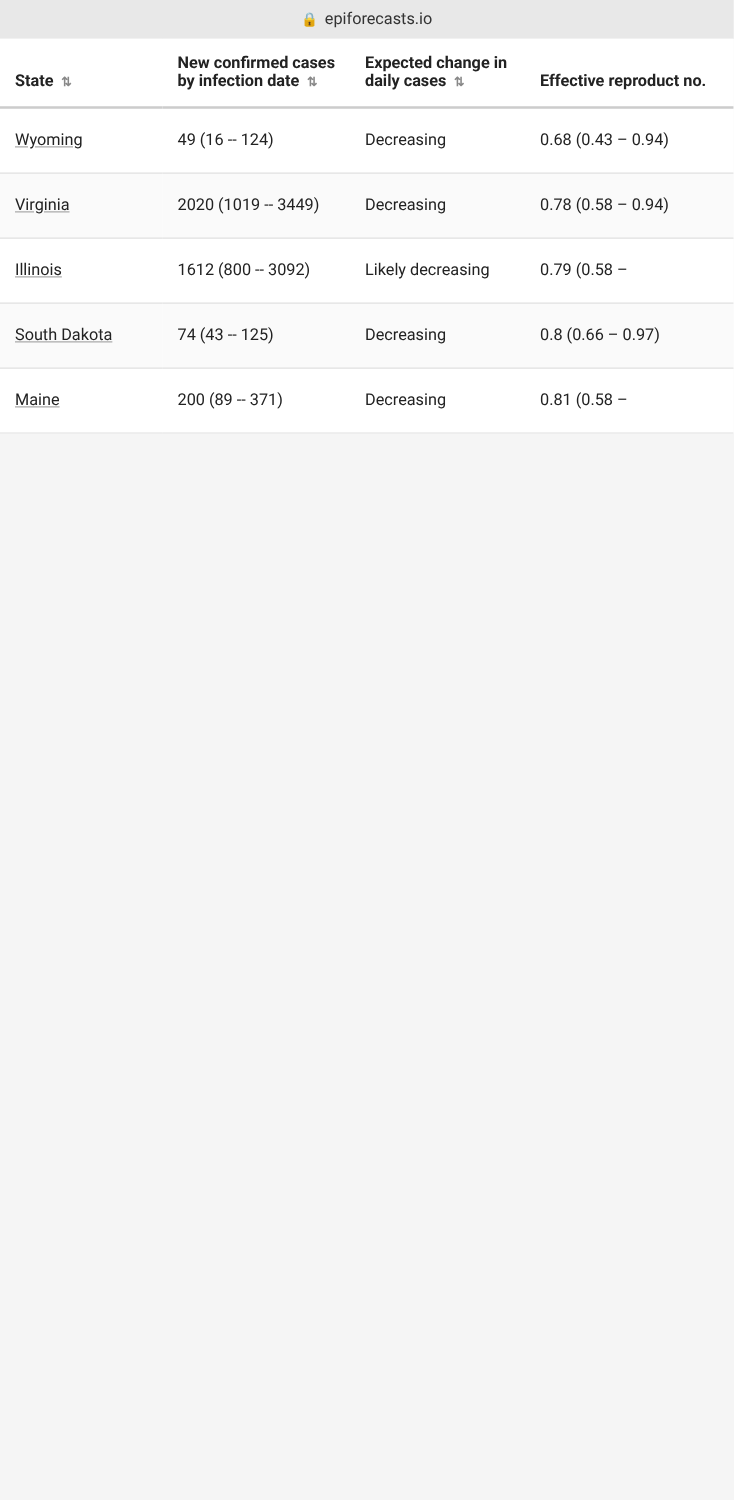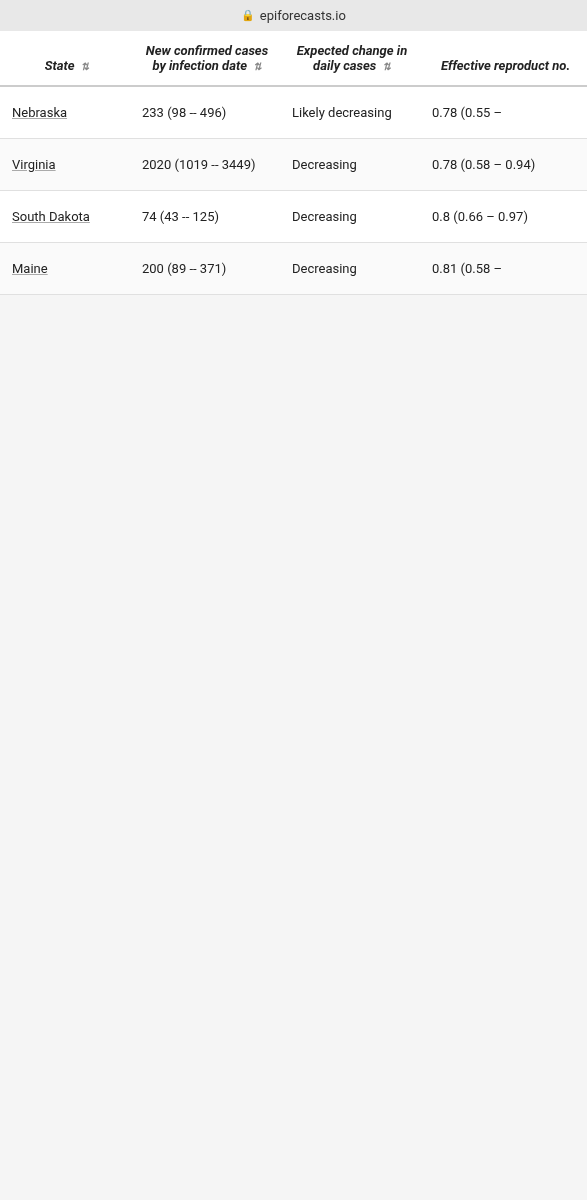--- a/index.html
+++ b/index.html
@@ -46,23 +46,22 @@
     thead tr {
       border-bottom: 2px solid #ccc;
     }
 
     th {
       padding: 12px 8px 12px 12px;
       font-size: 13px;
       font-weight: 700;
       color: #222;
       vertical-align: bottom;
-      text-align: center;
+      text-align: left;
       background: #fff;
-      font-style: italic;
     }
 
     th .sort-icon {
       display: inline-block;
       margin-left: 3px;
       font-size: 10px;
       color: #888;
       vertical-align: middle;
     }
 
@@ -118,31 +117,37 @@
         <th class="col-change">
           <span>Expected change in daily cases</span>
           <span class="sort-icon">⇅</span>
         </th>
         <th class="col-rt">
           <span>Effective reproduct no.</span>
         </th>
       </tr>
     </thead>
     <tbody id="table-body">
-        <tr>
-          <td class="col-state"><a class="state-link">Nebraska</a></td>
-          <td class="col-cases">233 (98 -- 496)</td>
-          <td class="col-change">Likely decreasing</td>
-          <td class="col-rt">0.78 (0.55 –</td>
+    <tr>
+          <td class="col-state"><a class="state-link">Wyoming</a></td>
+          <td class="col-cases">49 (16 -- 124)</td>
+          <td class="col-change">Decreasing</td>
+          <td class="col-rt">0.68 (0.43 – 0.94)</td>
         </tr>
         <tr>
           <td class="col-state"><a class="state-link">Virginia</a></td>
           <td class="col-cases">2020 (1019 -- 3449)</td>
           <td class="col-change">Decreasing</td>
           <td class="col-rt">0.78 (0.58 – 0.94)</td>
+        </tr>
+        <tr>
+          <td class="col-state"><a class="state-link">Illinois</a></td>
+          <td class="col-cases">1612 (800 -- 3092)</td>
+          <td class="col-change">Likely decreasing</td>
+          <td class="col-rt">0.79 (0.58 –</td>
         </tr>
         <tr>
           <td class="col-state"><a class="state-link">South Dakota</a></td>
           <td class="col-cases">74 (43 -- 125)</td>
           <td class="col-change">Decreasing</td>
           <td class="col-rt">0.8 (0.66 – 0.97)</td>
         </tr>
         <tr>
           <td class="col-state"><a class="state-link">Maine</a></td>
           <td class="col-cases">200 (89 -- 371)</td>

